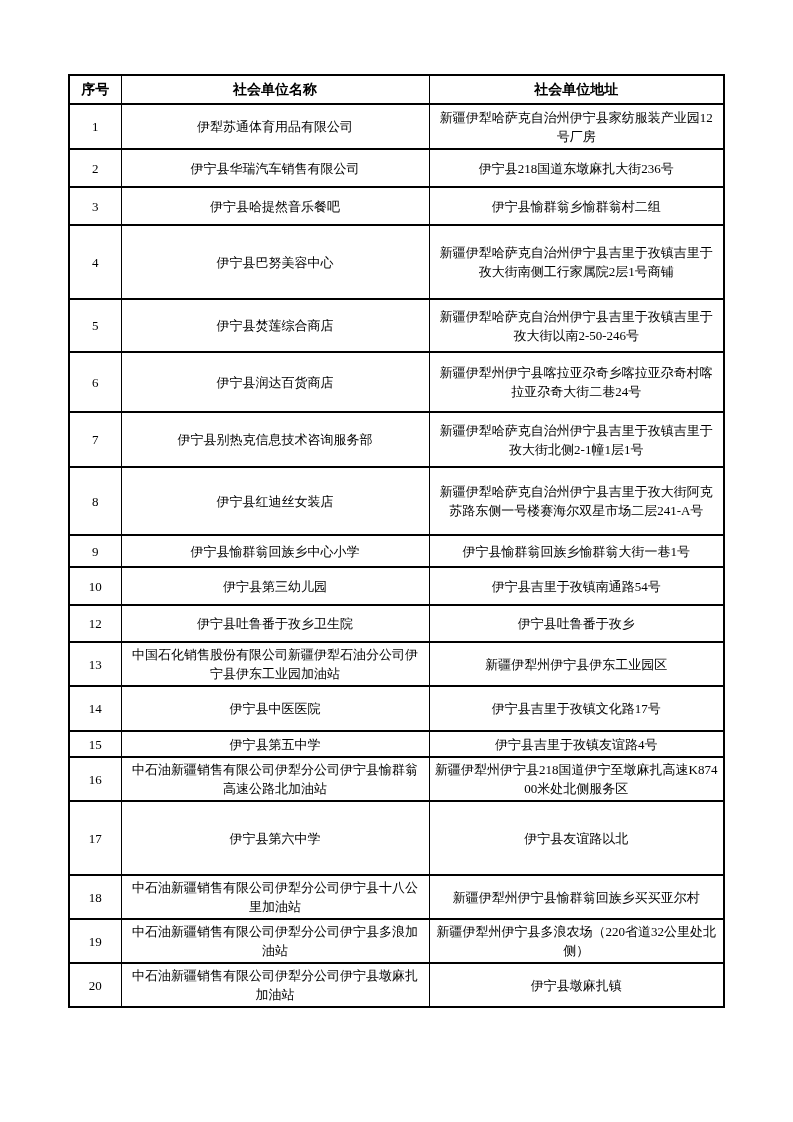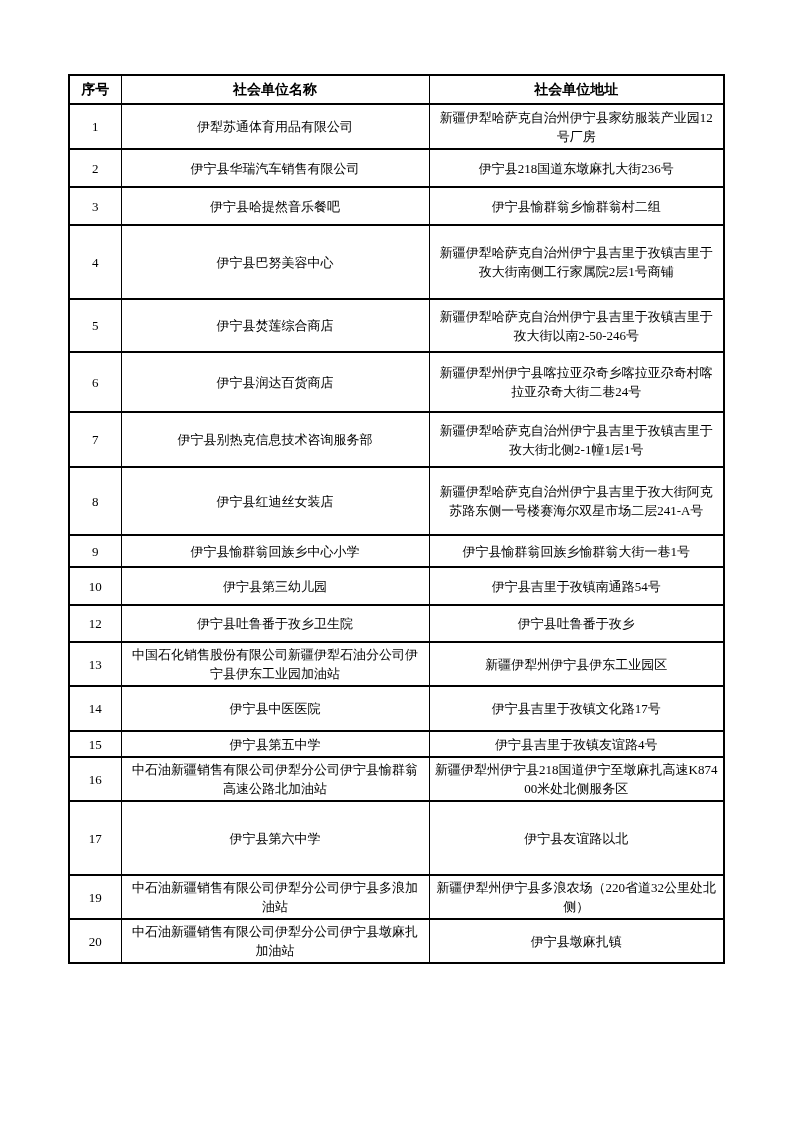--- a/index.html
+++ b/index.html
@@ -161,20 +161,25 @@
       <td>16</td>
       <td>中石油新疆销售有限公司伊犁分公司伊宁县愉群翁高速公路北加油站</td>
       <td>新疆伊犁州伊宁县218国道伊宁至墩麻扎高速K87400米处北侧服务区</td>
     </tr>
     <tr>
       <td>17</td>
       <td>伊宁县第六中学</td>
       <td>伊宁县友谊路以北</td>
     </tr>
     <tr>
+      <td>18</td>
+      <td>中石油新疆销售有限公司伊犁分公司伊宁县十八公里加油站</td>
+      <td>新疆伊犁州伊宁县愉群翁回族乡买买亚尔村</td>
+    </tr>
+    <tr>
       <td>19</td>
       <td>中石油新疆销售有限公司伊犁分公司伊宁县多浪加油站</td>
       <td>新疆伊犁州伊宁县多浪农场（220省道32公里处北侧）</td>
     </tr>
     <tr>
       <td>20</td>
       <td>中石油新疆销售有限公司伊犁分公司伊宁县墩麻扎加油站</td>
       <td>伊宁县墩麻扎镇</td>
     </tr>
   </tbody>

